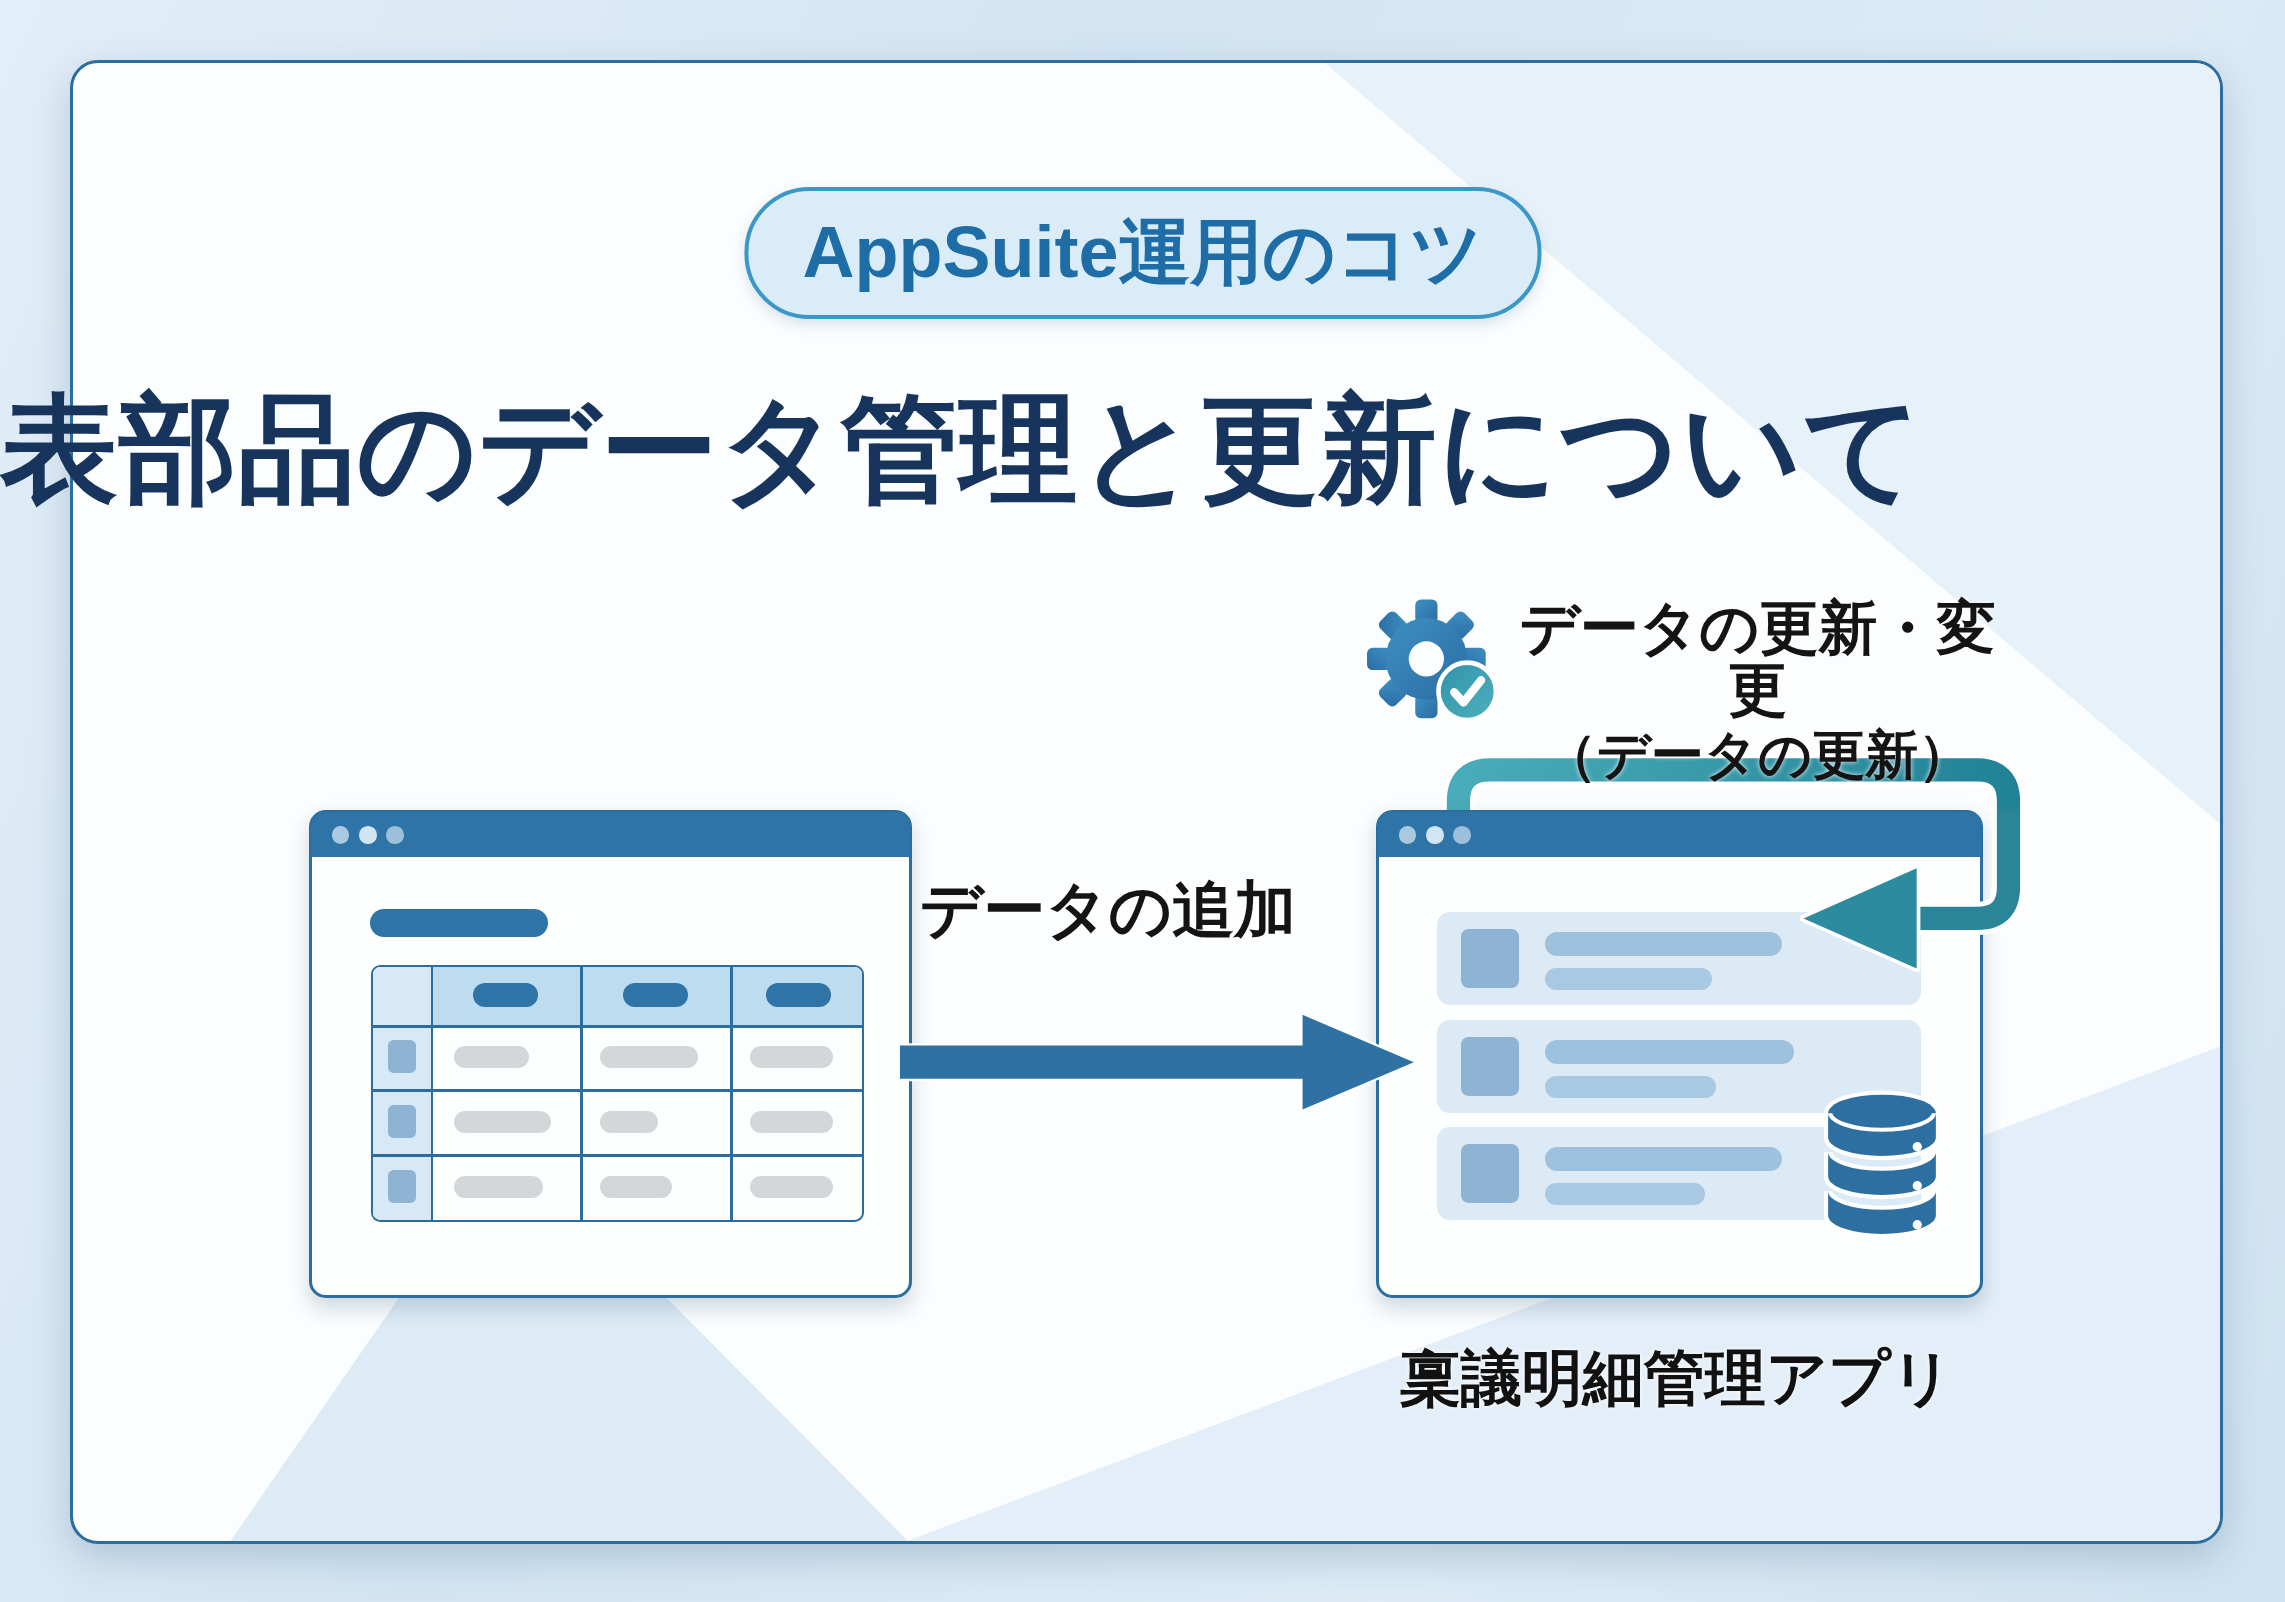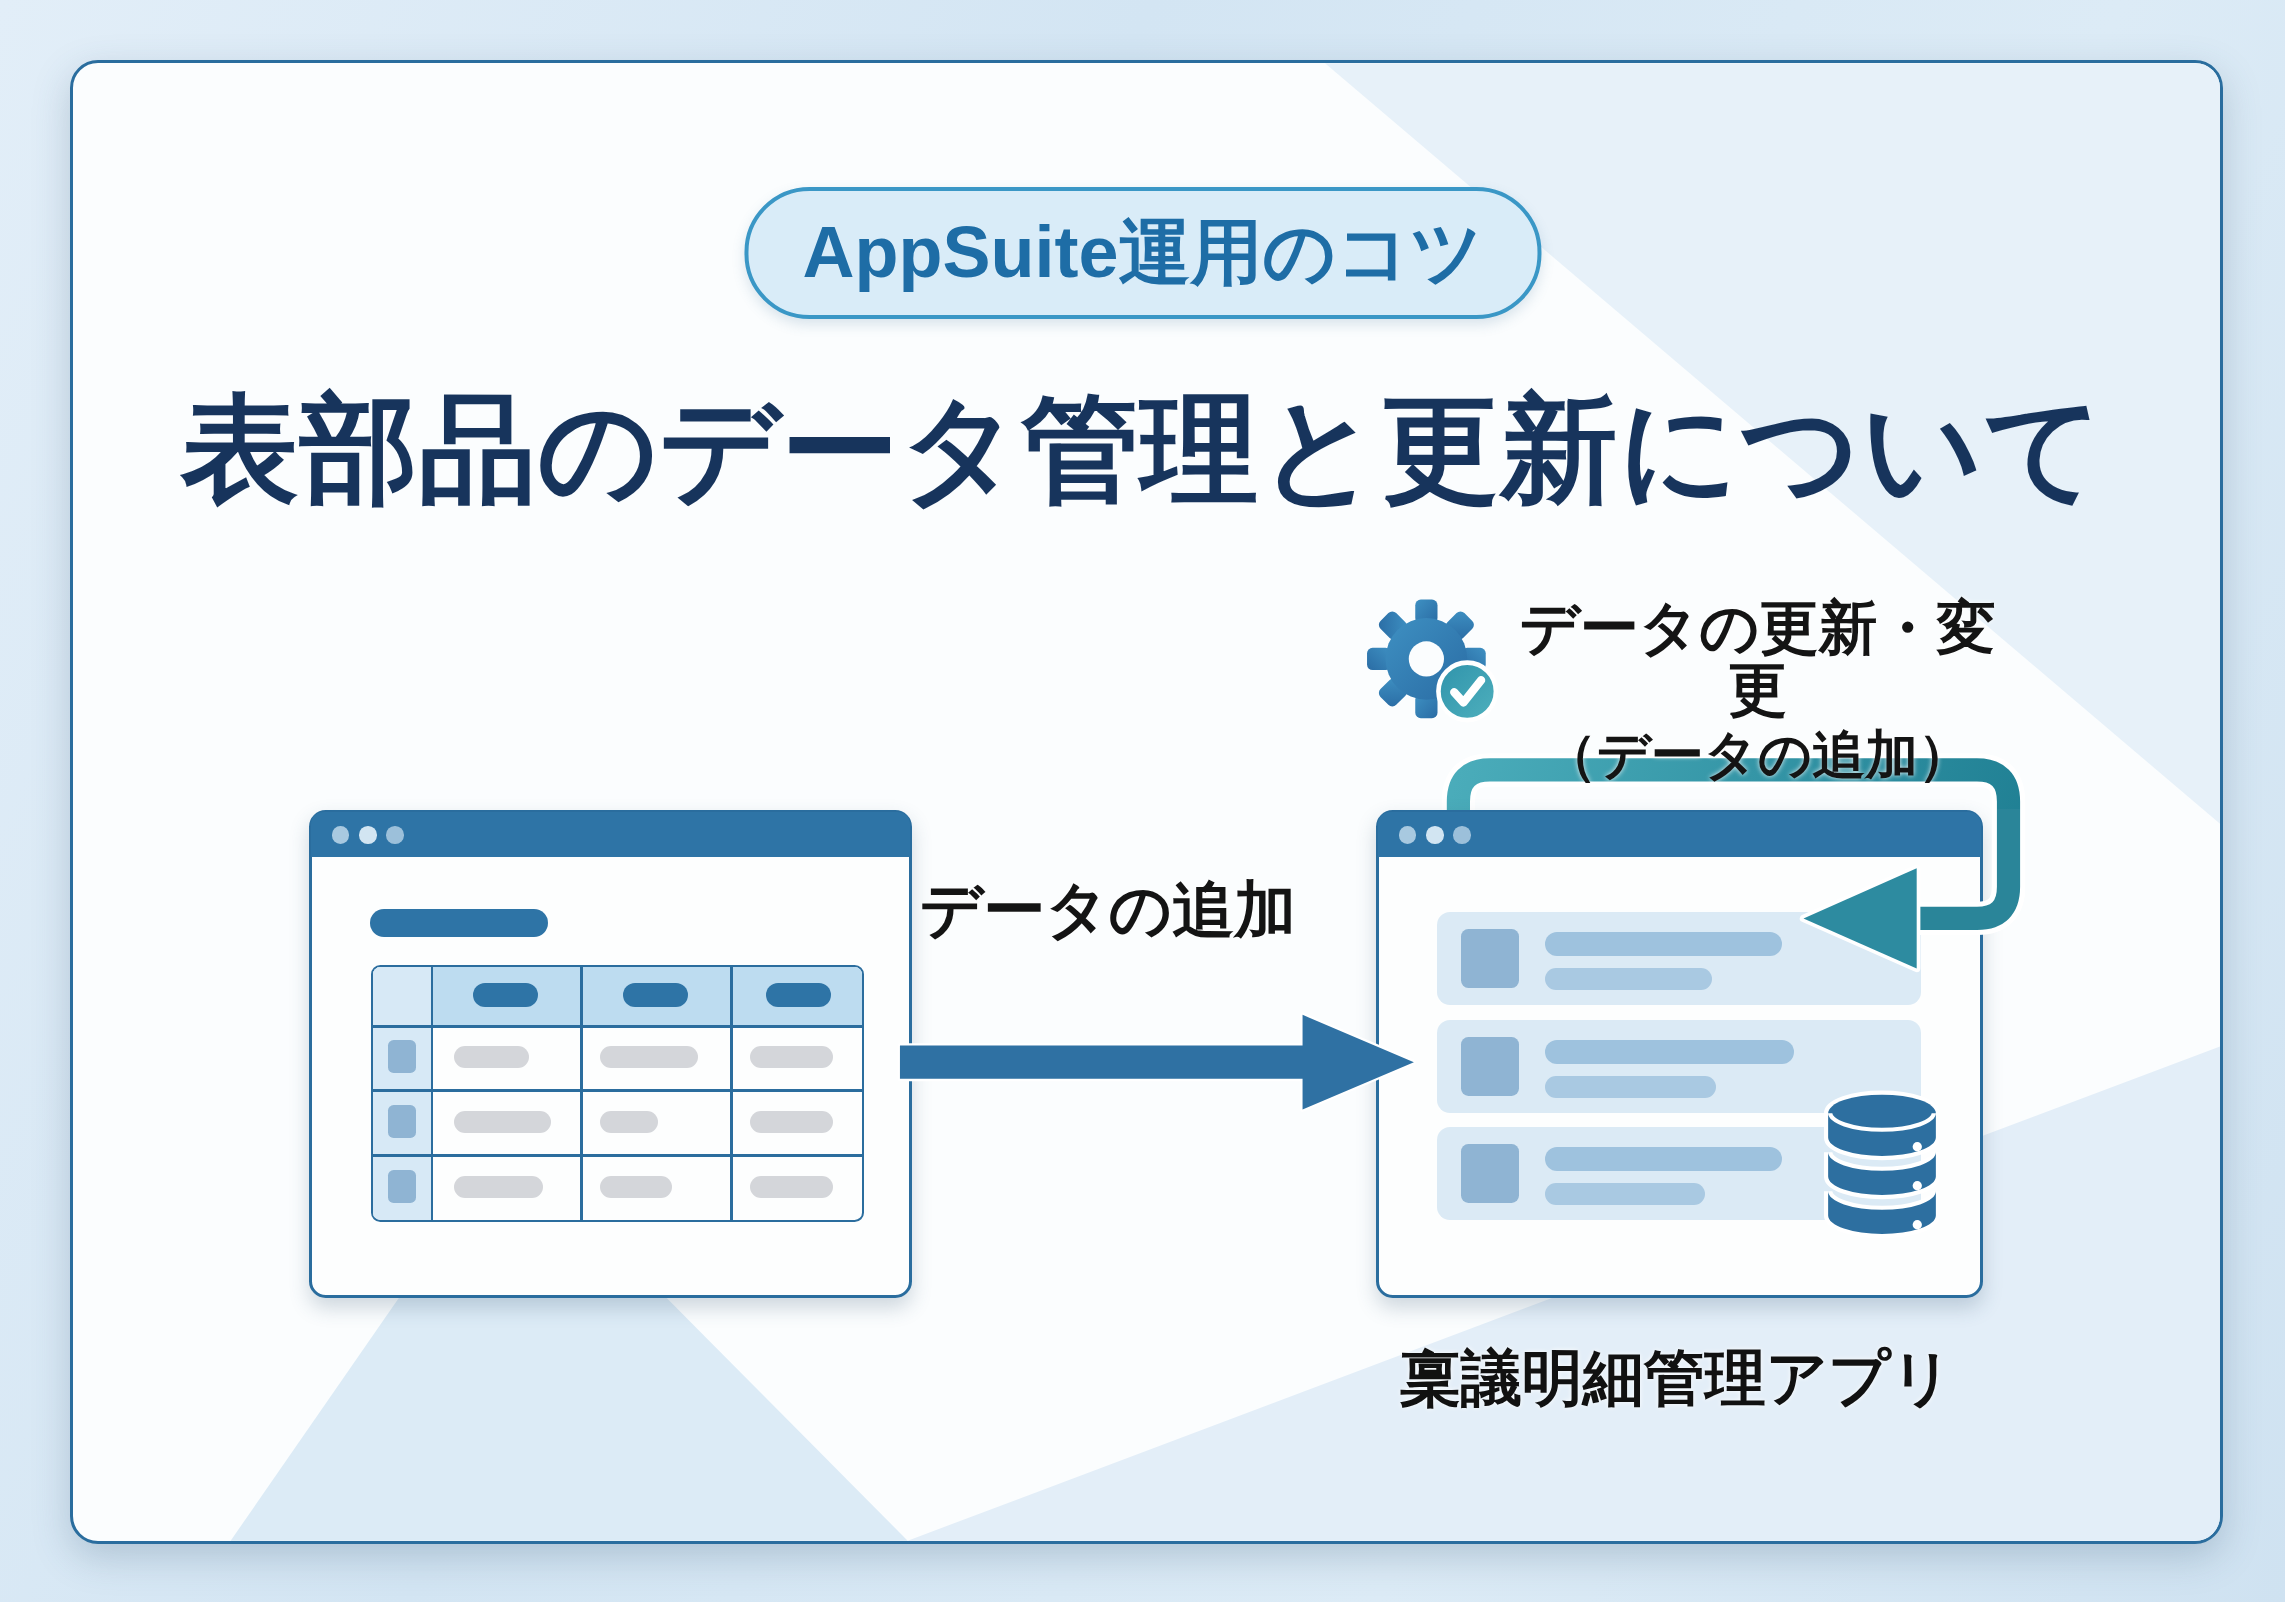--- a/index.html
+++ b/index.html
@@ -14,21 +14,21 @@
     box-shadow:0 13px 37px rgba(60,90,120,.25);overflow:hidden;
   }
   .wedges{position:absolute;left:0;top:0;z-index:0;pointer-events:none;}
   .badge{
     position:absolute;top:187px;left:50%;transform:translateX(-50%);z-index:3;
     background:#d9ecf8;border:4.6px solid #3a97c6;border-radius:65px;
     padding:14px 54px;font-size:72px;font-weight:bold;color:#1e6da6;white-space:nowrap;
     box-shadow:0 5.6px 13px rgba(60,110,150,.18);
   }
   .main-title{
-    position:absolute;top:371px;left:0;width:100%;text-align:center;z-index:3;
+    position:absolute;top:371px;left:0;width:100%;text-align:left;z-index:3;
     font-size:118px;font-weight:bold;color:#17345c;letter-spacing:0.9px;white-space:nowrap;
   }
   .note-text{
     position:absolute;left:1498px;top:598px;width:519px;z-index:4;text-align:center;
     color:#141414;text-shadow:0 0 5.6px rgba(255,255,255,.9);
   }
   .note-text .l1{font-size:59px;font-weight:bold;line-height:1.05;}
   .note-text .l2{font-size:53px;font-weight:bold;line-height:1.25;}
   .flow-text{
     position:absolute;left:839px;top:877px;width:538px;z-index:3;text-align:center;
@@ -215,21 +215,21 @@
       <circle cx="0" cy="0" r="19" fill="#fbfdfe"></circle>
     </g>
     <g>
       <circle cx="110" cy="105" r="31" fill="url(#checkGrad)" stroke="#ffffff" stroke-width="5"></circle>
       <path d="M 96 106 L 106 117 L 125 93" fill="none" stroke="#ffffff" stroke-width="9" stroke-linecap="round" stroke-linejoin="round"></path>
     </g>
   </svg>
 
   <div class="note-text">
     <div class="l1">データの更新・変更</div>
-    <div class="l2">（データの追加）</div>
+    <div class="l2">（データの更新）</div>
   </div>
 
   <div class="flow-text">
     <div class="l1">データの追加</div>
   </div>
 
   <div class="caption" style="left:1376px;width:601px;text-align:center;">稟議明細管理アプリ</div>
 
 </div>
 

